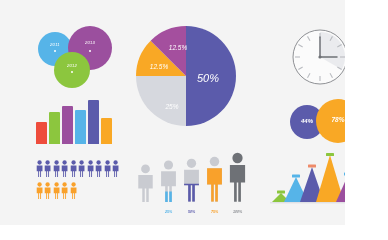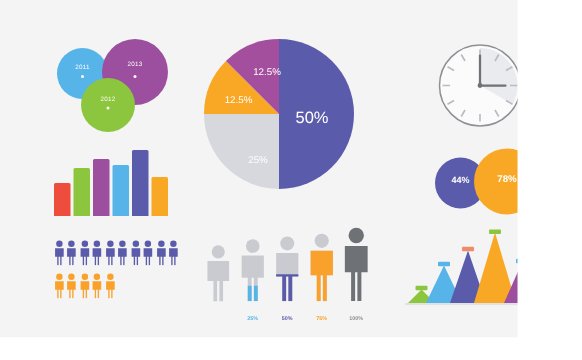--- a/index.html
+++ b/index.html
@@ -9,20 +9,21 @@
   }
   body {
     font-family: "Liberation Sans", sans-serif;
   }
   #canvas {
     position: relative;
     width: 345px;
     height: 225px;
     background: #f4f4f4;
     overflow: hidden;
+    font-style: italic;
   }
 
   
   .widget { position: absolute; }
 
   
   #bubble-chart { left: 38px; top: 26px; width: 80px; height: 64px; }
   .bubble {
     position: absolute;
     border-radius: 50%;

